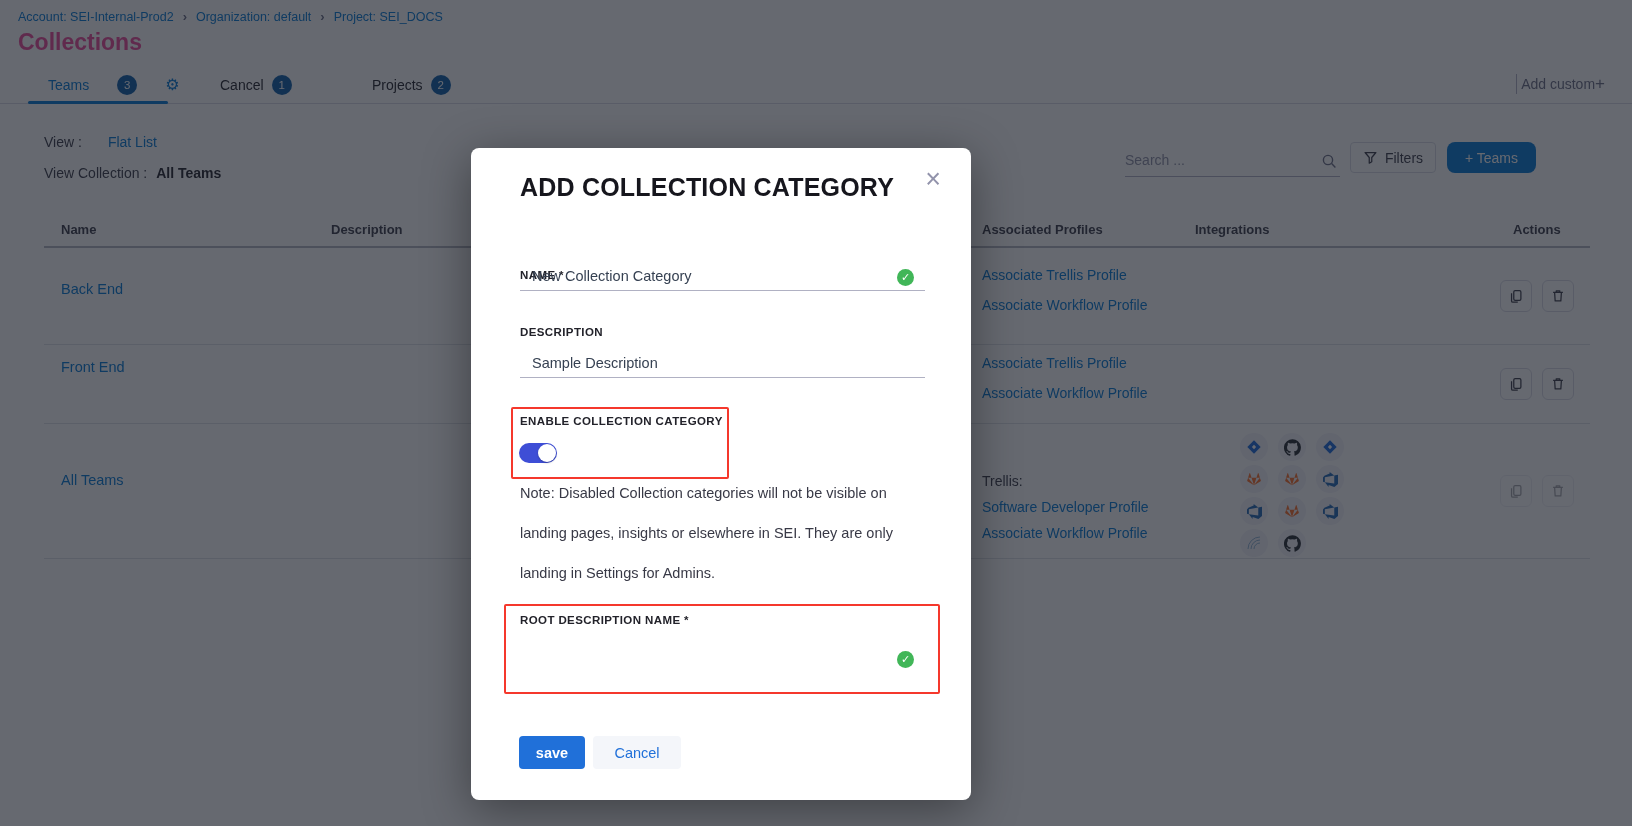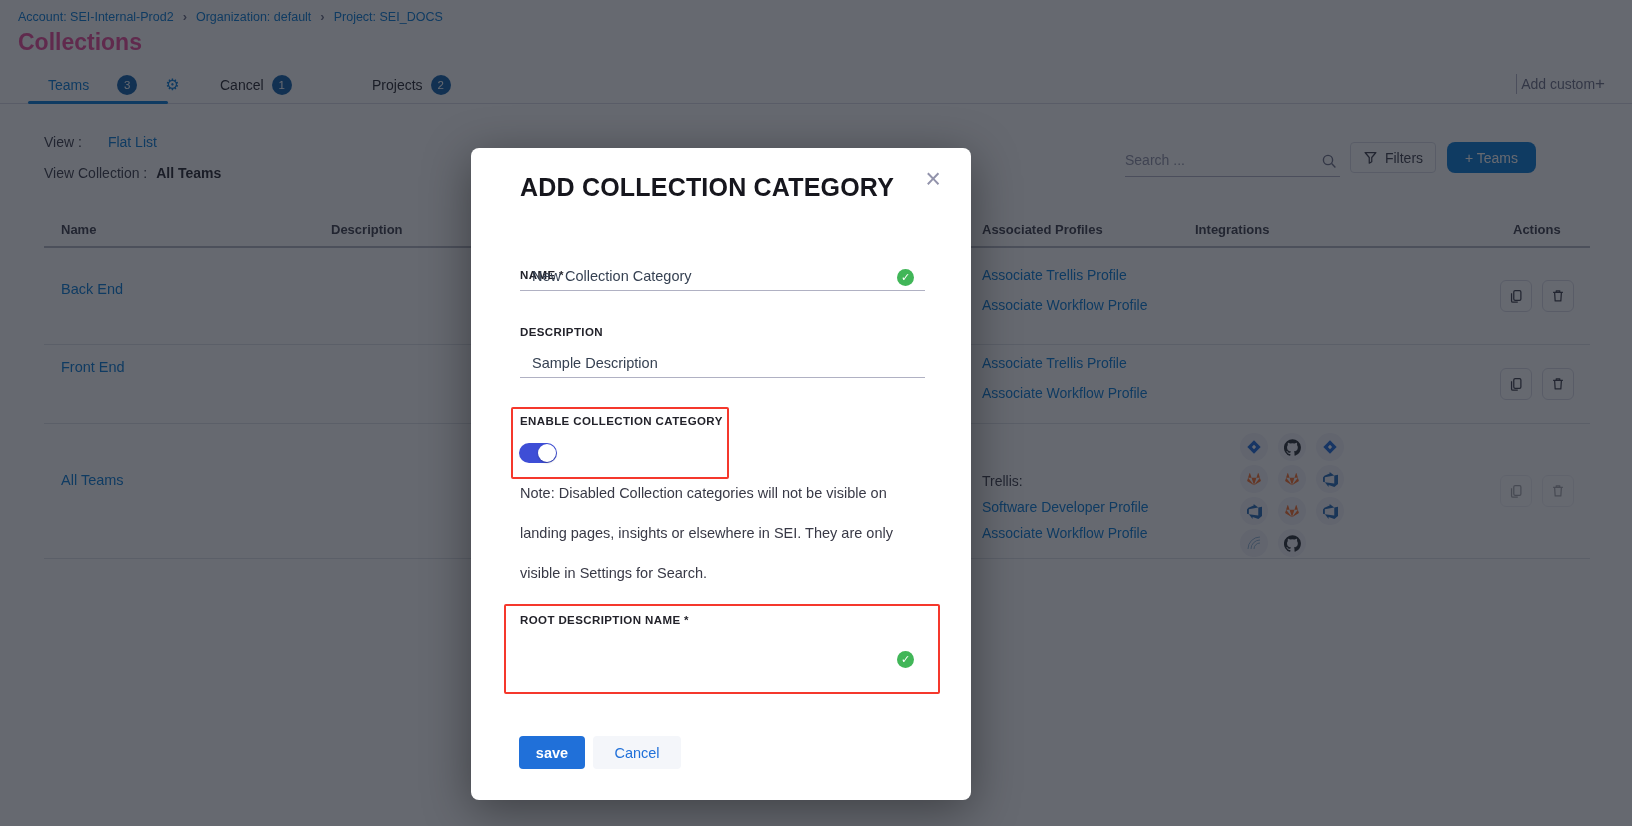--- a/index.html
+++ b/index.html
@@ -312,21 +312,21 @@
 
   <div class="f-label lbl-enable">ENABLE COLLECTION CATEGORY</div>
   <div class="toggle">
     <span class="knob"></span>
   </div>
   <div class="hl-box hl-enable"></div>
 
   <div class="note">
     <div>Note: Disabled Collection categories will not be visible on</div>
     <div>landing pages, insights or elsewhere in SEI. They are only</div>
-    <div>visible in Settings for Search.</div>
+    <div>landing in Settings for Admins.</div>
   </div>
 
   <div class="f-label lbl-root">ROOT DESCRIPTION NAME *</div>
   <span class="check chk-root">✓</span>
   <div class="hl-box hl-root"></div>
 
   <button class="btn-save">save</button>
   <button class="btn-cancel">Cancel</button>
 </div>
 

